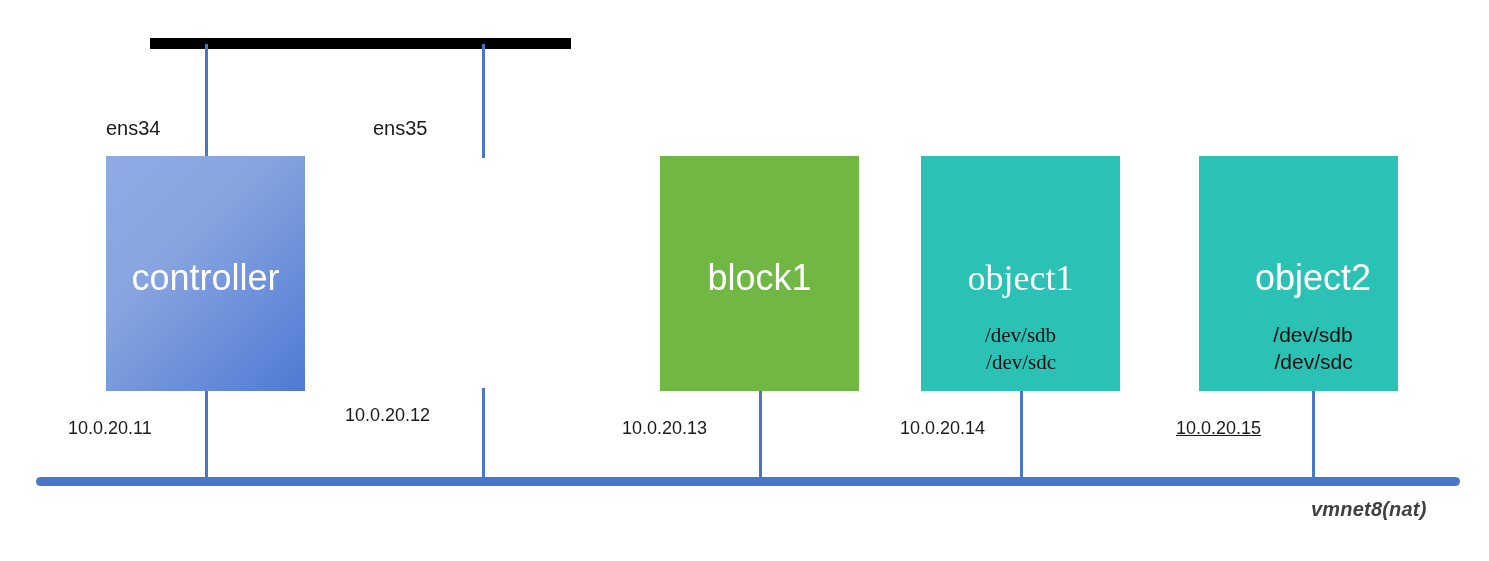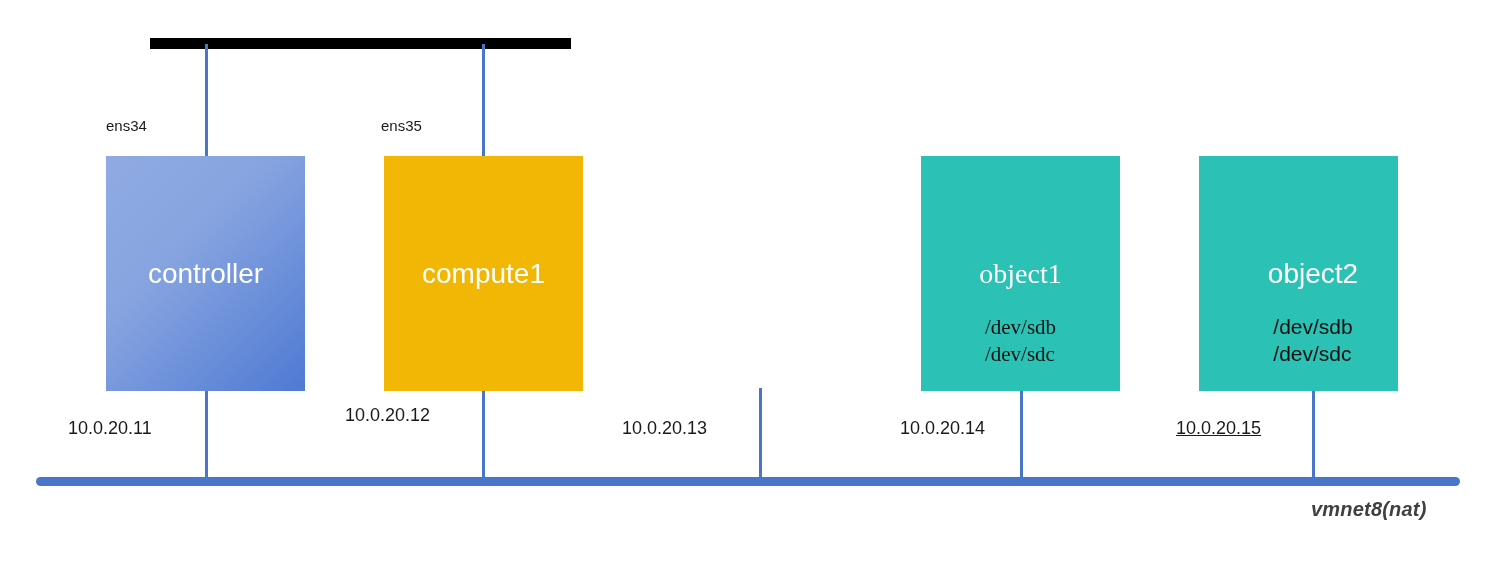--- a/index.html
+++ b/index.html
@@ -43,42 +43,42 @@
   .node {
     position: absolute;
     box-sizing: border-box;
     display: flex;
     flex-direction: column;
     align-items: center;
     justify-content: flex-start;
   }
   .node-title {
     color: #ffffff;
-    font-size: 28px;
+    font-size: 36px;
     line-height: 1;
     white-space: nowrap;
   }
   .node-devices {
     color: #111111;
     font-size: 21px;
     line-height: 1.28;
-    text-align: left;
+    text-align: right;
     white-space: nowrap;
   }
   .node-devices div { display: block; }
 
   
   .label {
     position: absolute;
     color: #1a1a1a;
     font-size: 21px;
     line-height: 1;
     white-space: nowrap;
   }
-  .label-iface { font-size: 15px; }
+  .label-iface { font-size: 20px; }
   .label-ip { font-size: 18px; }
 
   .net-name {
     position: absolute;
     color: #404040;
     font-size: 20px;
     font-weight: bold;
     font-style: italic;
     white-space: nowrap;
     letter-spacing: 0.2px;
@@ -88,37 +88,37 @@
 <body>
 
 <div id="canvas">
 
   <div class="bus-black" style="left:150px; top:38px; width:421px; height:11px;"></div>
 
   <div class="link" style="left:205px; top:44px; height:114px;"></div>
   <div class="link" style="left:482px; top:44px; height:114px;"></div>
 
   <div class="label label-iface" style="left:106px; top:118px;">ens34</div>
-  <div class="label label-iface" style="left:381px; top:118px;">ens35</div>
+  <div class="label label-iface" style="left:373px; top:118px;">ens35</div>
 
   <div class="link" style="left:205px; top:388px; height:92px;"></div>
   <div class="link" style="left:482px; top:388px; height:92px;"></div>
   <div class="link" style="left:759px; top:388px; height:92px;"></div>
   <div class="link" style="left:1020px; top:388px; height:92px;"></div>
   <div class="link" style="left:1312px; top:388px; height:92px;"></div>
 
   <div class="node" style="left:106px; top:156px; width:199px; height:235px;
               background:linear-gradient(135deg,#90abe3 0%,#87a4e0 38%,#4f7ad3 100%);">
     <span class="node-title" style="margin-top:104px;">controller</span>
   </div>
 
-  <div class="node" style="left:384px; top:156px; width:199px; height:235px; background:#f2b705;">
-    <span class="node-title" style="margin-top:104px;">compute1</span>
+
+  <div class="node" style="left:660px; top:156px; width:199px; height:235px; background:#70b743;">
+    <span class="node-title" style="margin-top:104px;">block1</span>
   </div>
-
 
   <div class="node" style="left:921px; top:156px; width:199px; height:235px; background:#2bc2b5;font-family:Liberation Serif, serif;">
     <span class="node-title" style="margin-top:104px;">object1</span>
     <div class="node-devices" style="margin-top:26px;">
       <div>/dev/sdb</div>
       <div>/dev/sdc</div>
     </div>
   </div>
 
   <div class="node" style="left:1199px; top:156px; width:199px; height:235px; background:#2bc2b5;padding-left:29px;">

